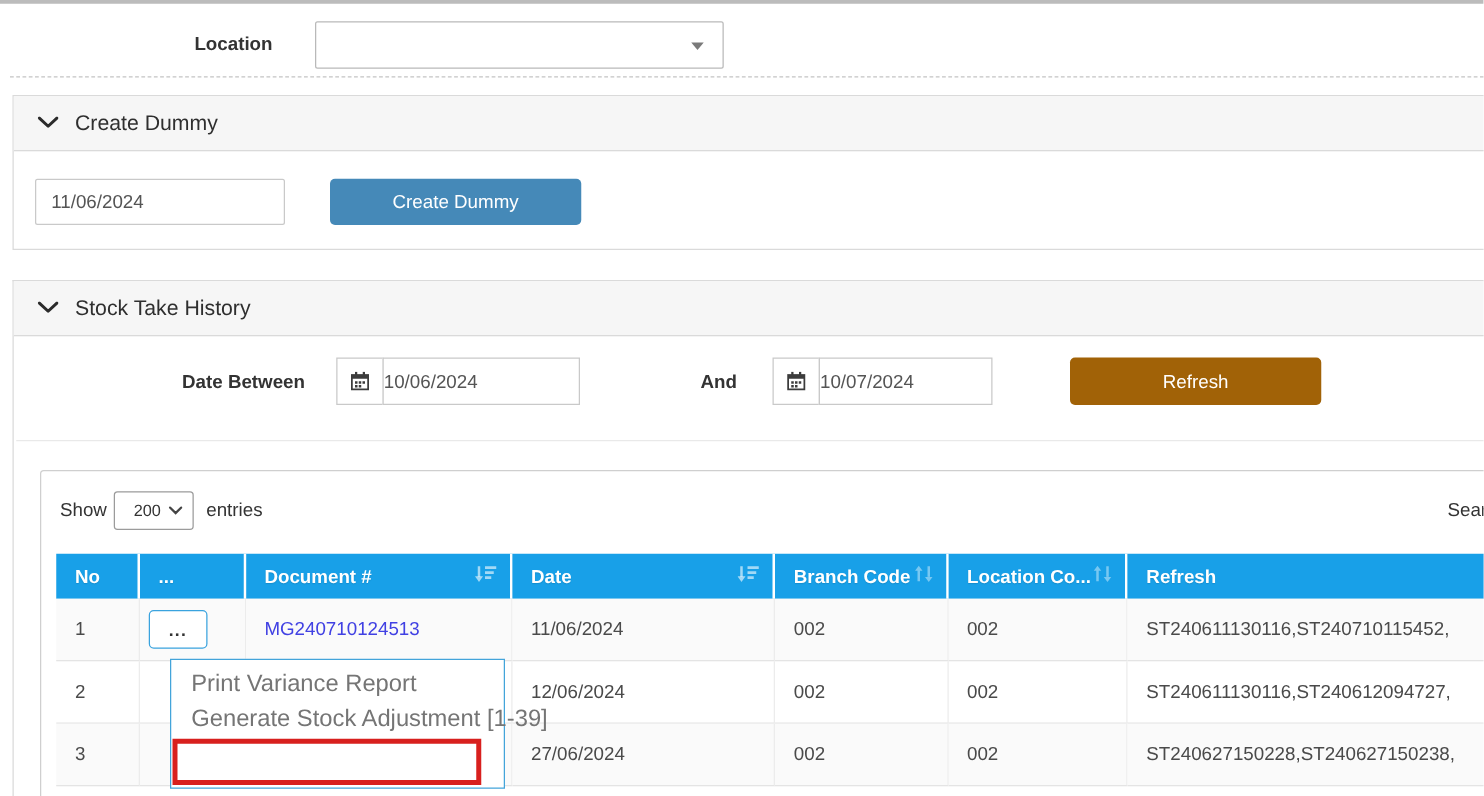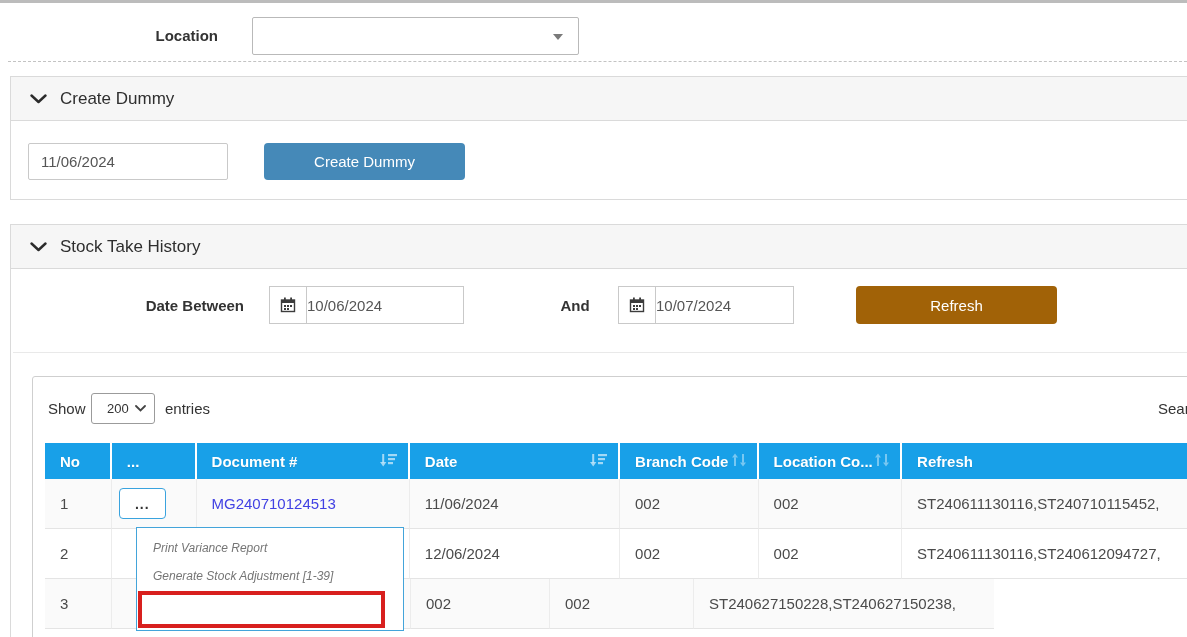--- a/index.html
+++ b/index.html
@@ -78,21 +78,21 @@
   .c4{width:139px;} .c5{width:144px;} .c6{width:300px;}
   .doc-link { color:#4141e3; text-decoration:none; cursor:pointer; }
   .dots-btn { width:47px; height:31px; background:#fff; border:1px solid #3aa3de; border-radius:4px;
               font-weight:bold; color:#333; font-size:14px; letter-spacing:1px; cursor:pointer;
               margin-left:7px; font-family:"Liberation Sans", sans-serif; line-height:10px; }
 
   
   .action-menu { position:absolute; left:136px; top:527px; width:268px; height:104px;
                  background:#fff; border:1px solid #43a4da; z-index:5; padding-top:6px; }
   .menu-item { height:28px; display:flex; align-items:center; padding-left:16px;
-               font-size:12px; color:#757575; cursor:pointer; white-space:nowrap;font-style:italic; }
+               font-size:19px; color:#757575; cursor:pointer; white-space:nowrap; }
 
   .red-annotation { position:absolute; left:138px; top:591px; width:247px; height:37px;
                     border:4px solid #d8201e; z-index:6; pointer-events:none; }
 </style>
 </head>
 <body>
 
 <div id="root">
   <div class="top-strip"></div>
 
@@ -278,20 +278,23 @@
               <span>ST240611130116,ST240612094727,</span>
             </div>
         </div>
 
         <div class="tr row-odd">
           <div class="td c0">
               <span>3</span>
             </div>
           <div class="td c1"></div>
           <div class="td c2"></div>
+          <div class="td c3">
+              <span>27/06/2024</span>
+            </div>
           <div class="td c4">
               <span>002</span>
             </div>
           <div class="td c5">
               <span>002</span>
             </div>
           <div class="td c6">
               <span>ST240627150228,ST240627150238,</span>
             </div>
         </div>

